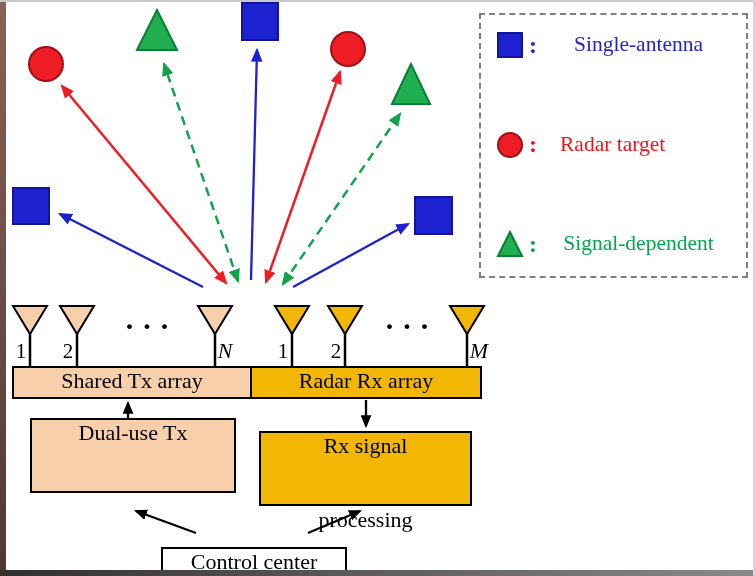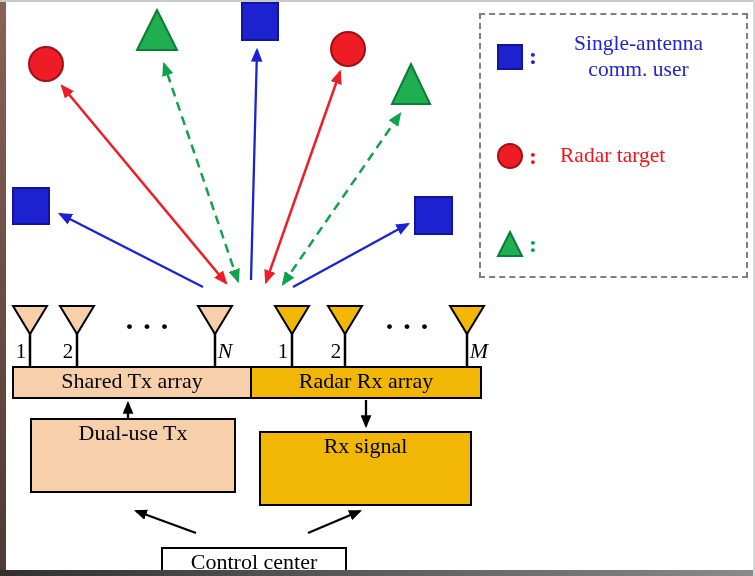--- a/index.html
+++ b/index.html
@@ -132,36 +132,36 @@
     <span>Shared Tx array</span>
   </div>
   <div class="box" id="radar-rx">
     <span>Radar Rx array</span>
   </div>
   <div class="box" id="dual-use">
     <span>Dual-use Tx</span>
   </div>
   <div class="box" id="rx-proc">
     <span>Rx signal</span>
+    <span>processing</span>
   </div>
   <div class="box" id="control">
     <span>Control center</span>
   </div>
 
   <div class="legend">
     <div class="legend-item">
       <span class="licon">
         <svg width="28" height="28">
           <rect x="2" y="2" width="24" height="24" stroke-width="2" fill="#1c22cf" stroke="#14149a"></rect>
         </svg>
       </span>
       <span class="colon c-blue">:</span>
       <div class="ltext c-blue">
         <span>Single-antenna</span>
-        <span>comm. user</span>
       </div>
     </div>
 
     <div class="legend-item">
       <span class="licon">
         <svg width="28" height="28">
           <circle cx="14" cy="14" r="12" stroke-width="2" fill="#ee1c25" stroke="#a01016"></circle>
         </svg>
       </span>
       <span class="colon c-red">:</span>
@@ -171,20 +171,21 @@
     </div>
 
     <div class="legend-item">
       <span class="licon">
         <svg width="28" height="28">
           <polygon points="14,2 2,26 26,26" stroke-width="2" fill="#1fae50" stroke="#0a7d37"></polygon>
         </svg>
       </span>
       <span class="colon c-green">:</span>
       <div class="ltext c-green">
+        <span>Signal-dependent</span>
       </div>
     </div>
   </div>
 
   <div class="edge-left"></div>
   <div class="edge-bottom"></div>
   <div class="edge-top"></div>
   <div class="edge-right"></div>
 </div>
 

